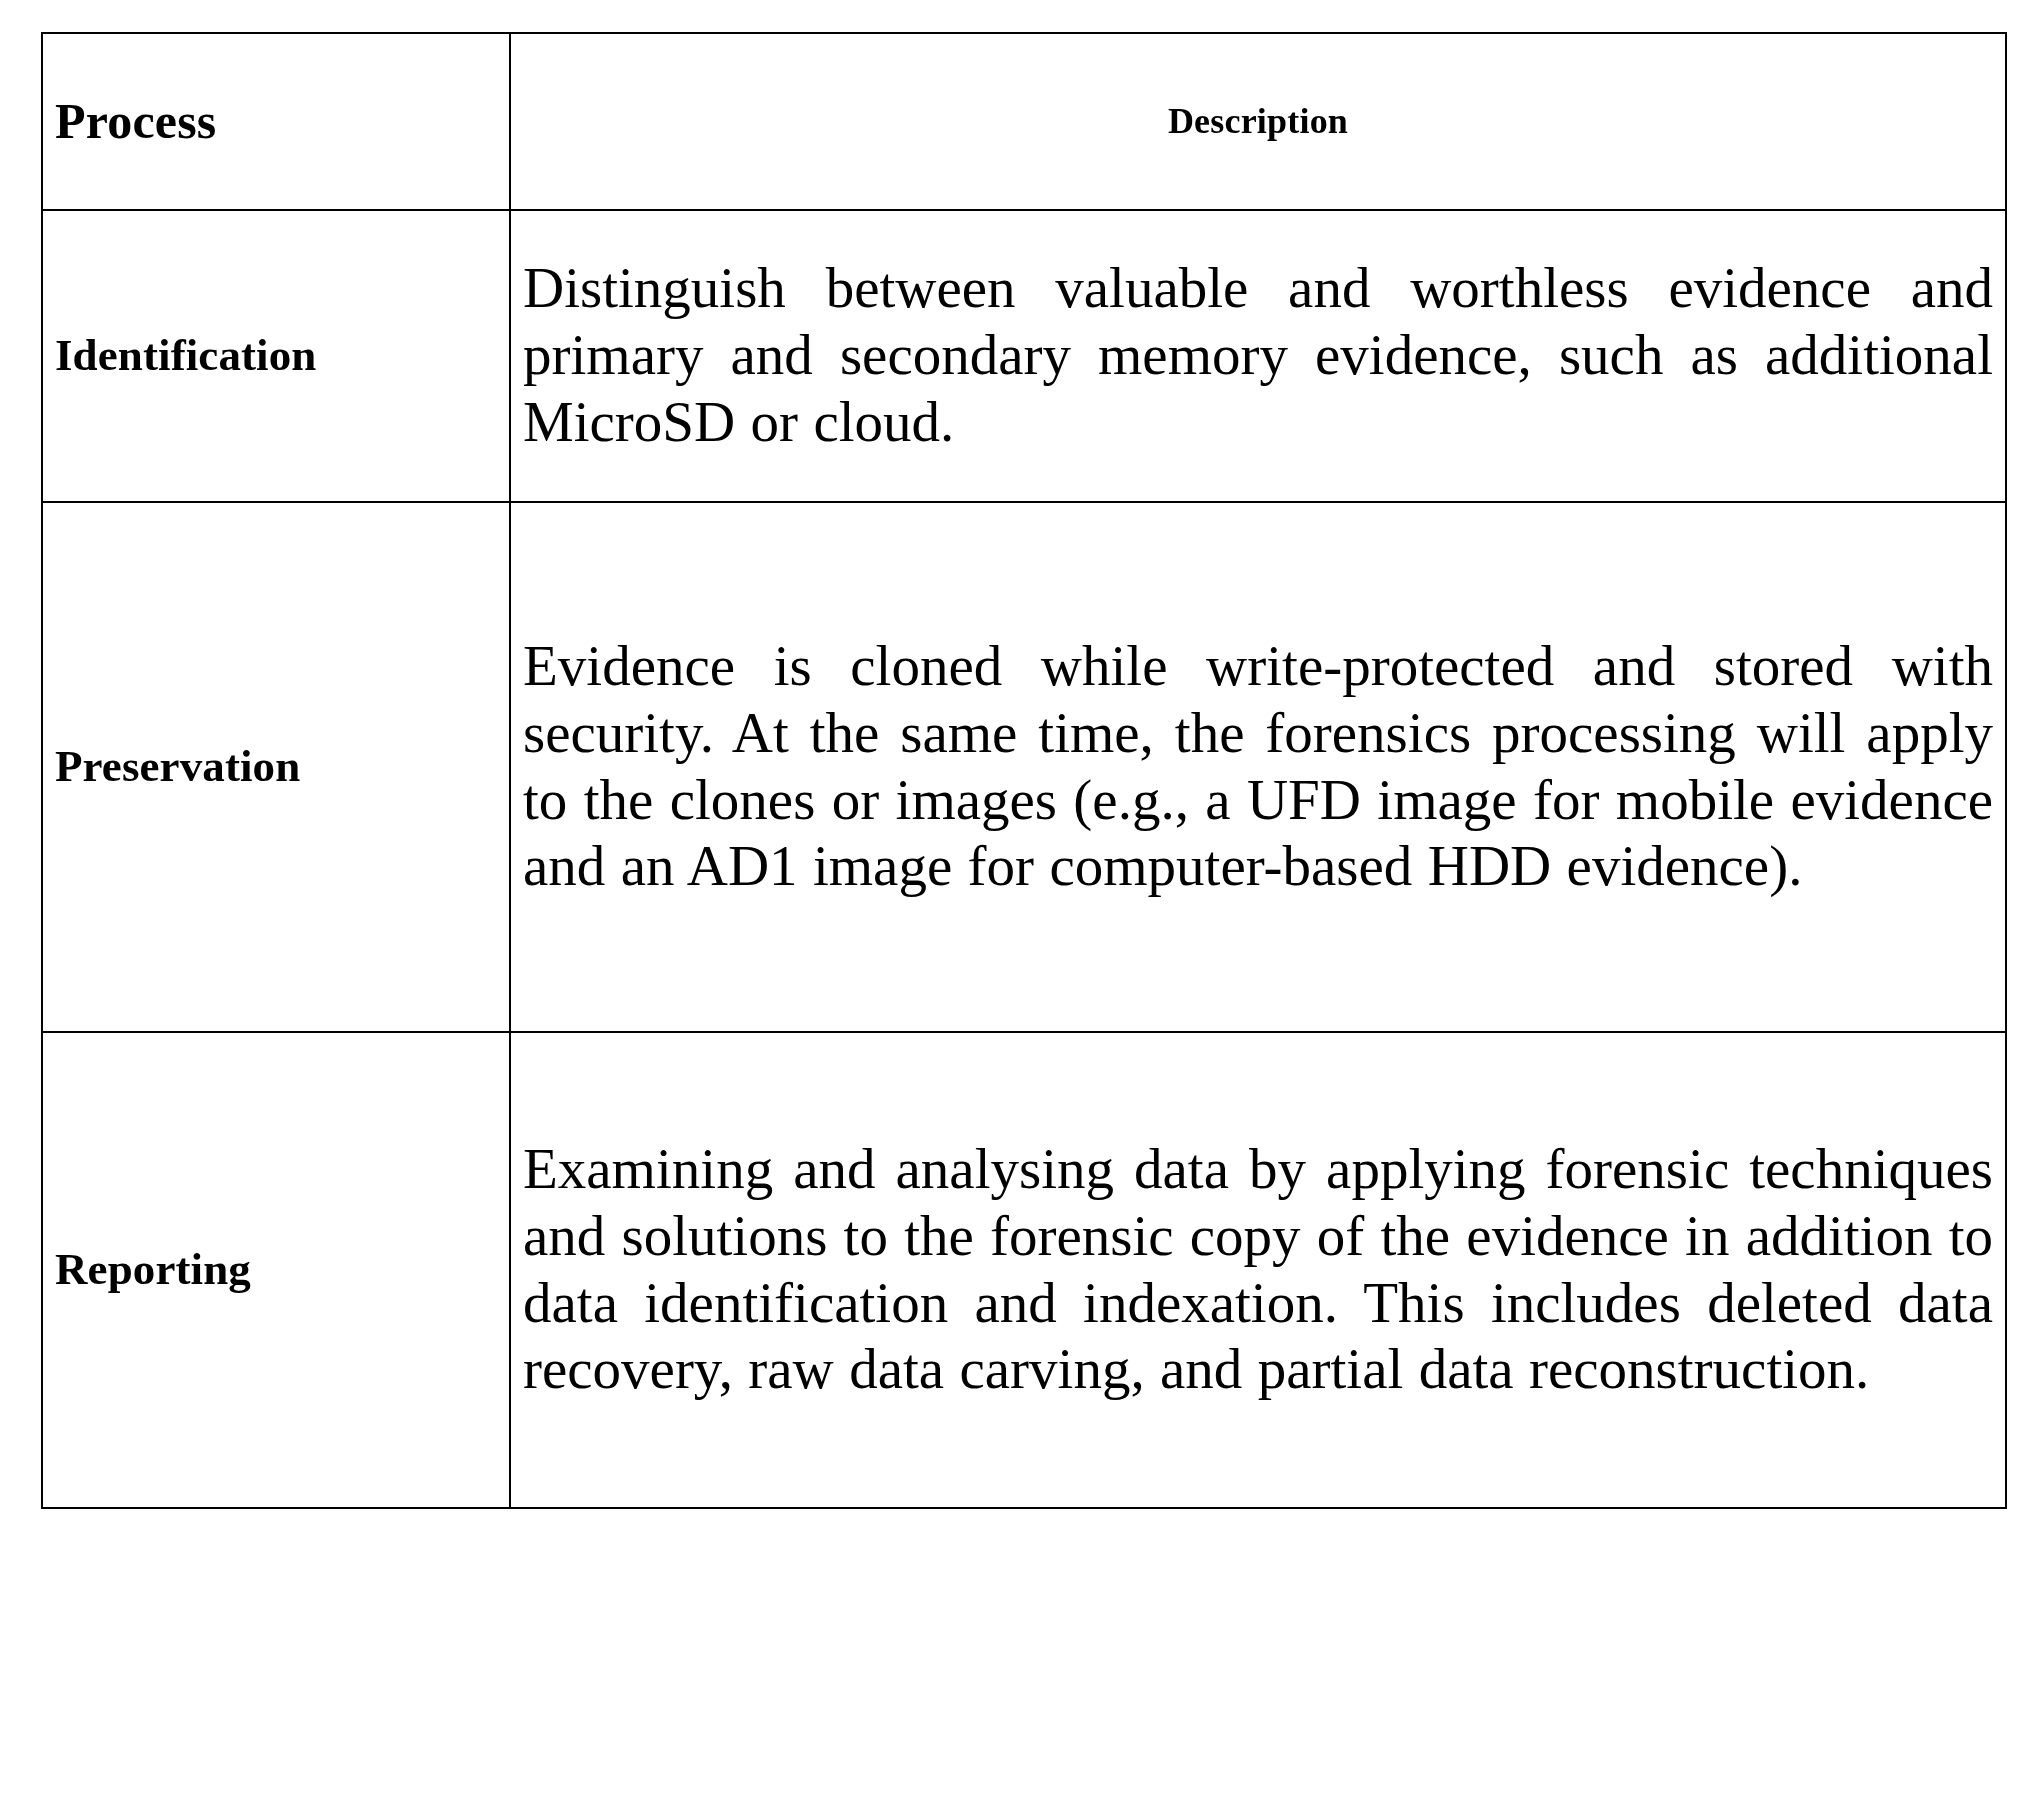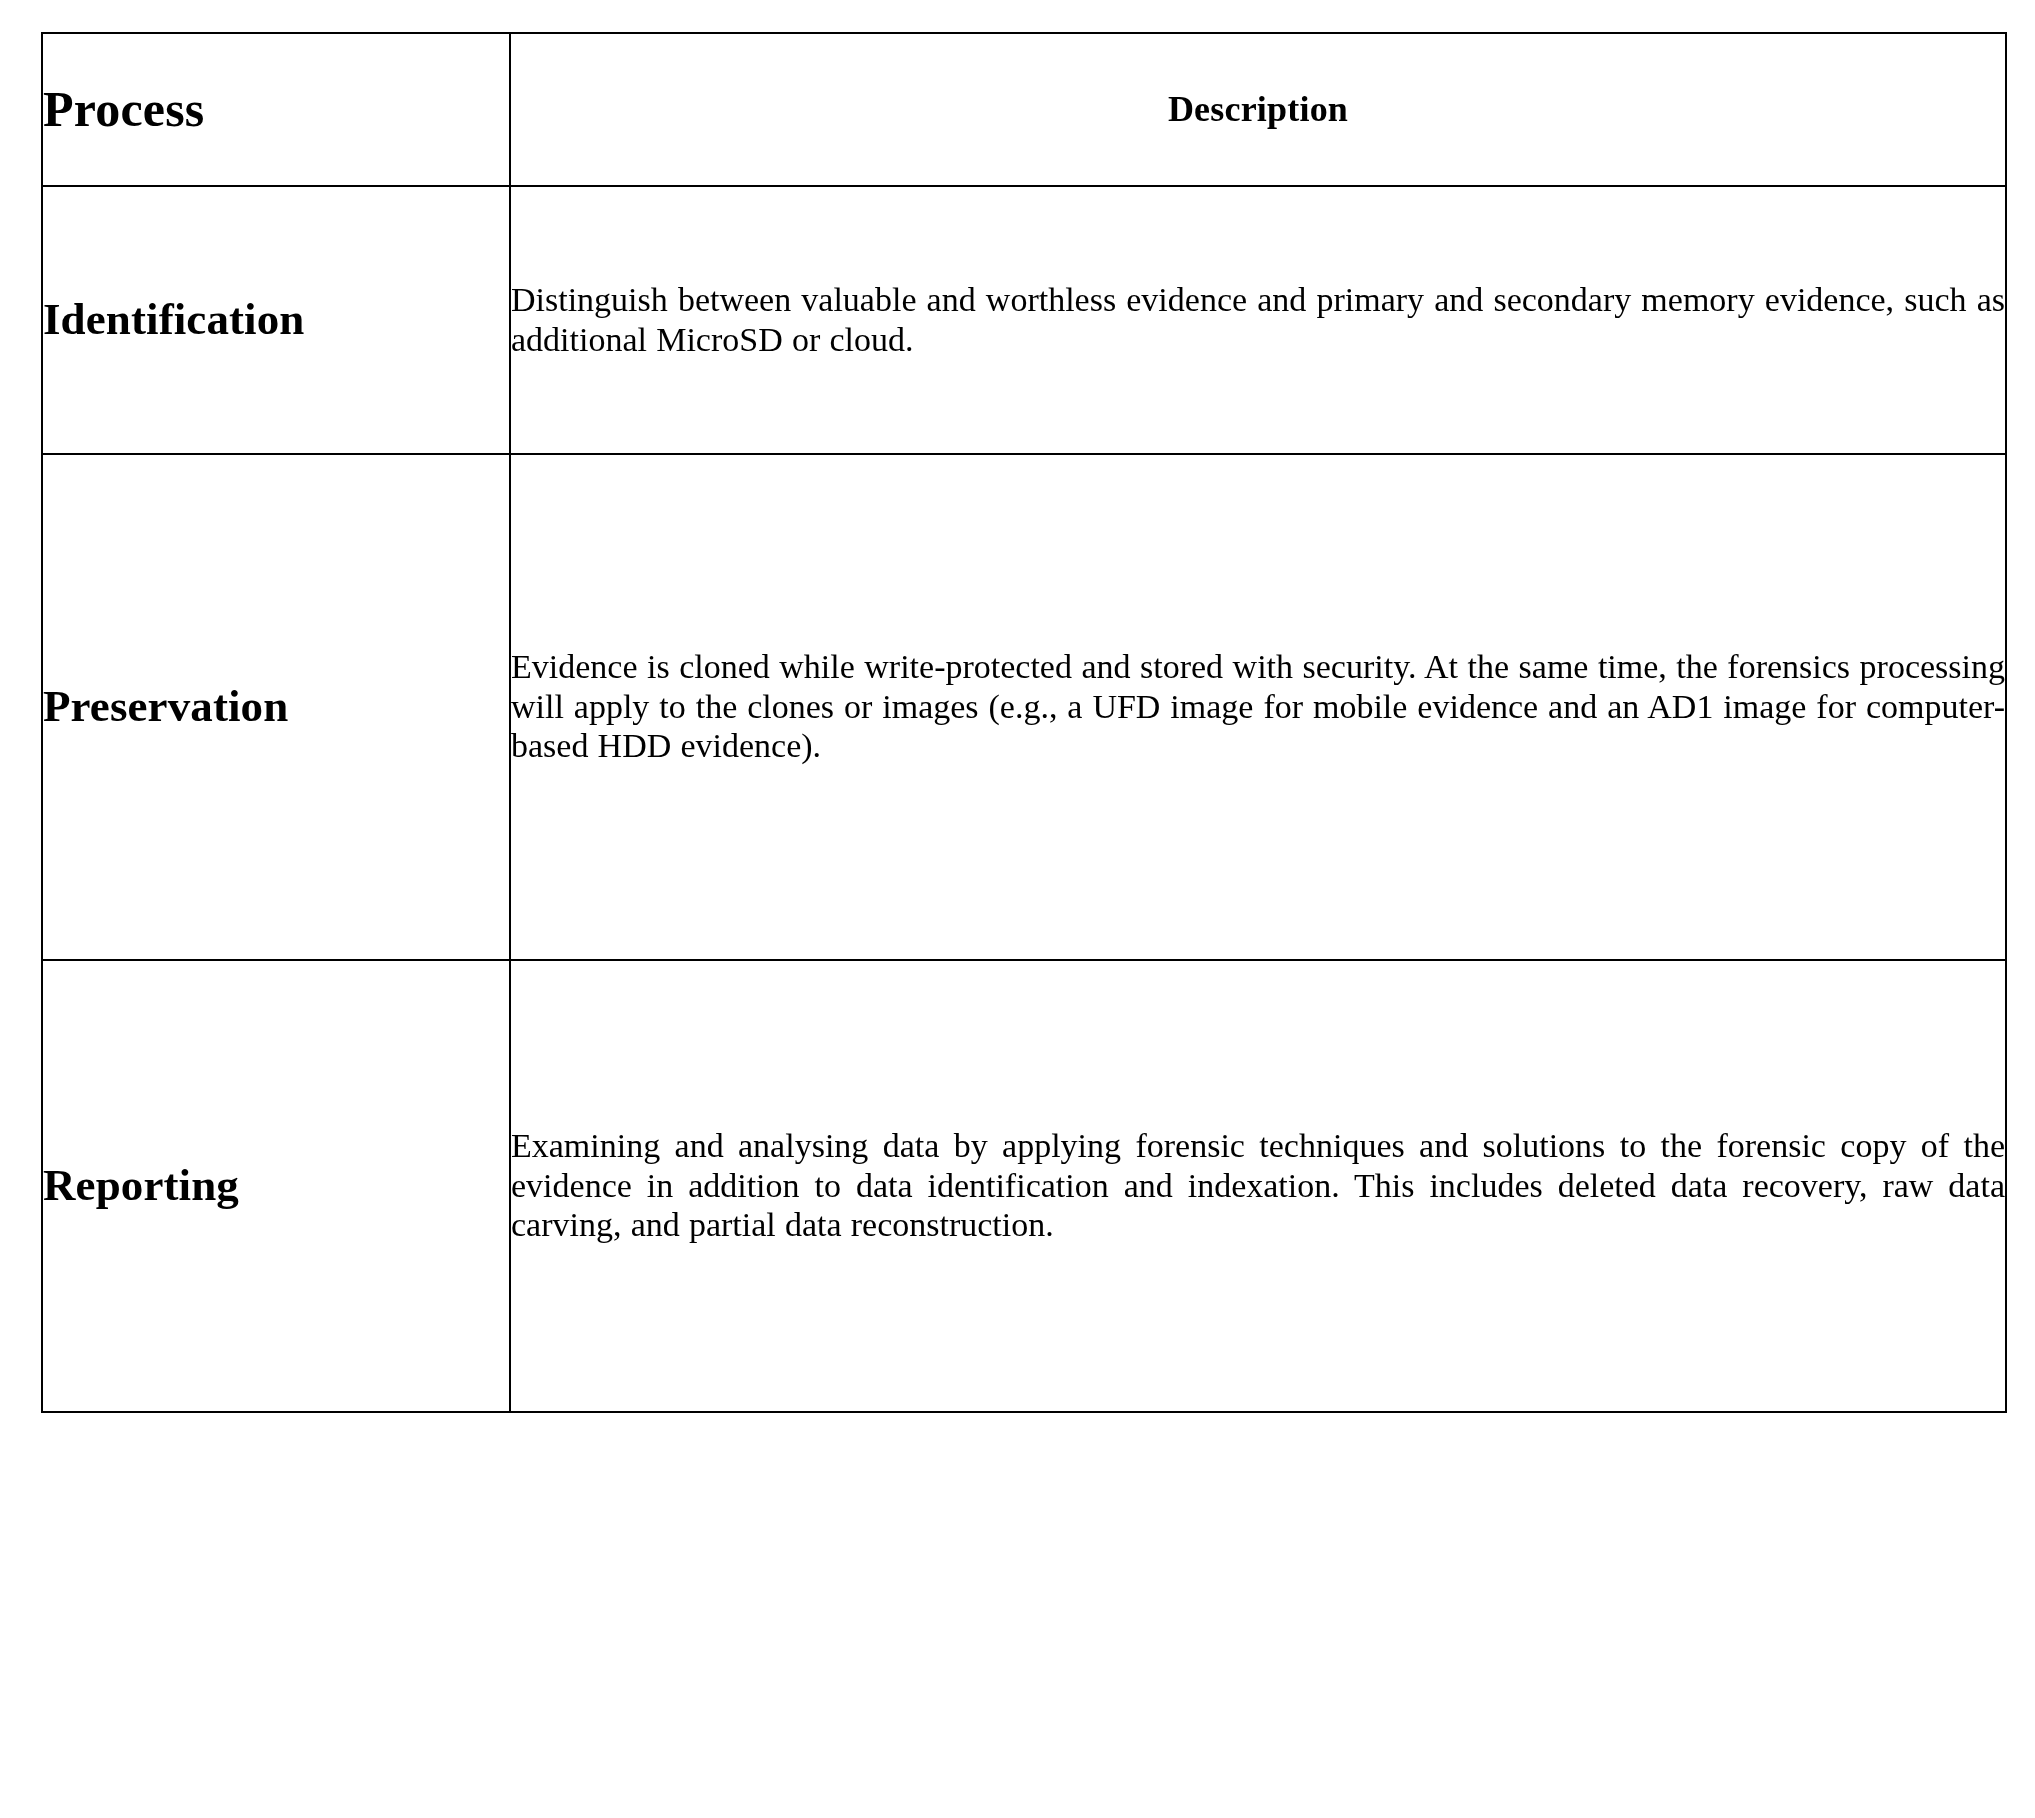--- a/index.html
+++ b/index.html
@@ -36,21 +36,21 @@
     background: #ffffff;
   }
 
   table.forensic-table col.col-process { width: 468px; }
   table.forensic-table col.col-description { width: 1496px; }
 
   table.forensic-table td,
   table.forensic-table th {
     border: 2.7px solid #000000;
     vertical-align: middle;
-    padding: 0;
+    padding: 12px;
     background: #ffffff;
   }
 
   
   .hdr-cell {
     height: 151px;
     vertical-align: bottom;
   }
   .hdr-process {
     font-weight: bold;
@@ -76,21 +76,21 @@
     line-height: 1.05;
     text-align: left;
     padding-left: 27px;
     padding-right: 9px;
     vertical-align: middle;
     letter-spacing: 0.1px;
   }
 
   
   .desc-cell {
-    font-size: 34px;
+    font-size: 57px;
     line-height: 1.175;
     text-align: justify;
     text-align-last: left;
     padding: 12.6px 32px 14.4px 32px;
     vertical-align: middle;
     hyphens: none;
     word-spacing: 0.02em;
   }
 
   

